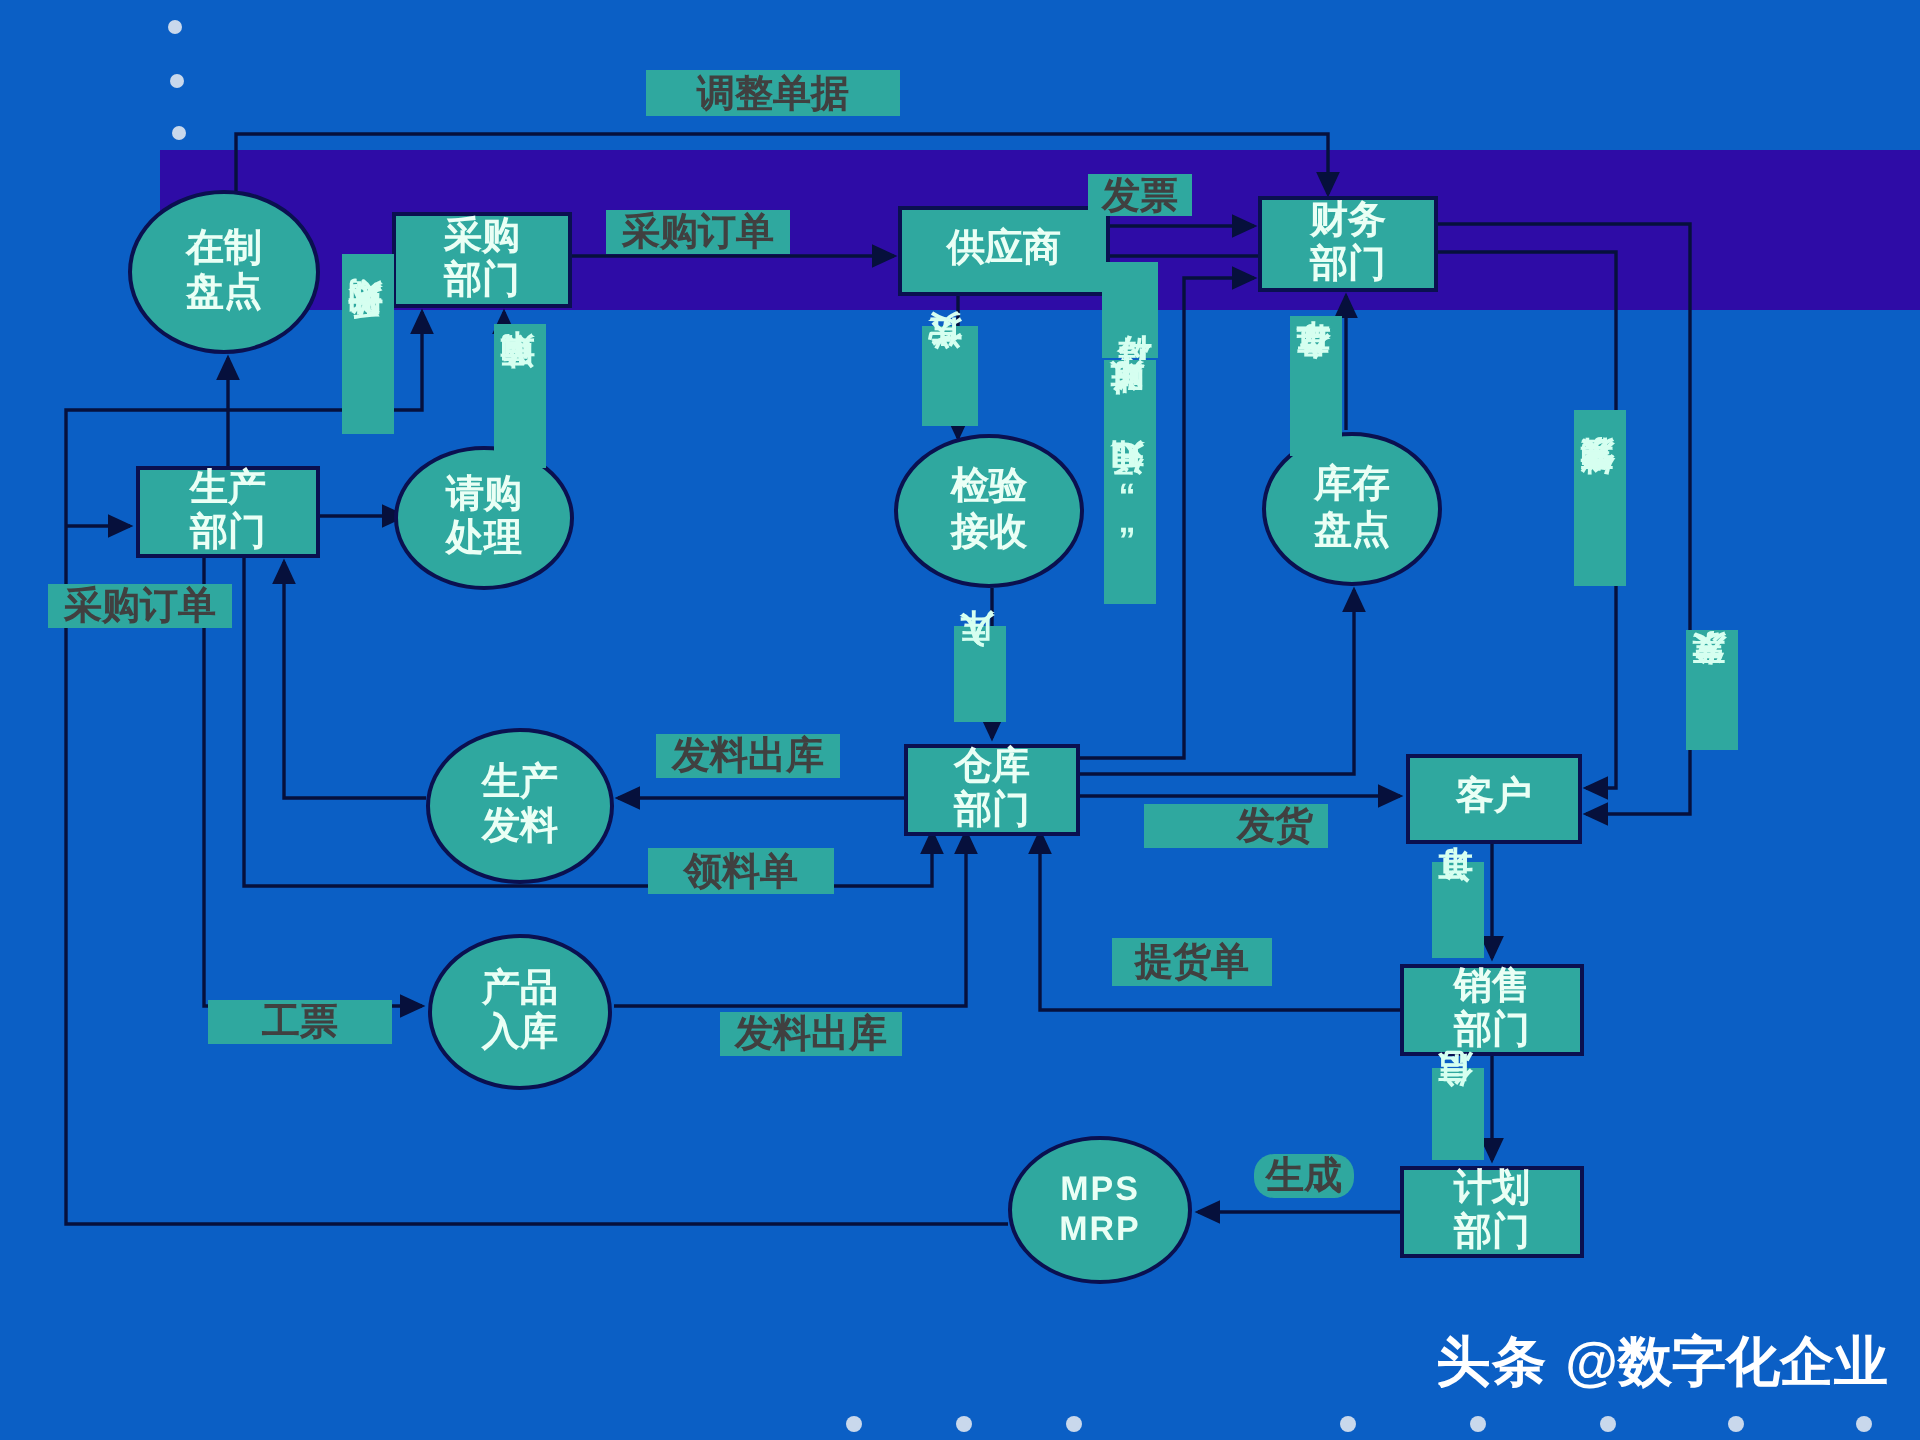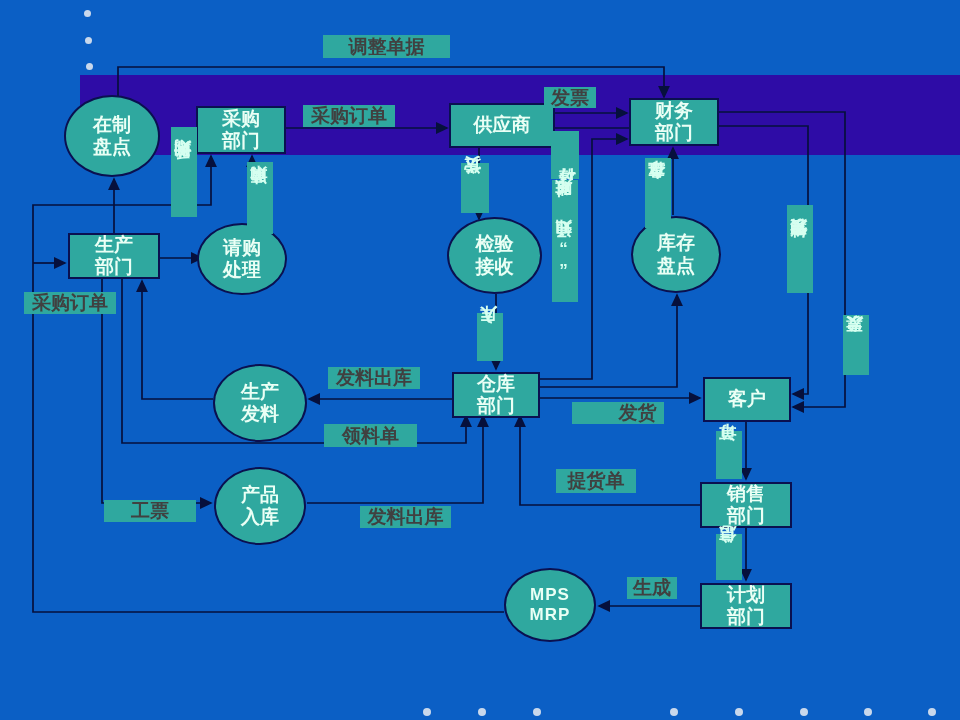--- a/index.html
+++ b/index.html
@@ -110,33 +110,37 @@
       <div class="flow-label h" style="left: 323px; top: 35px; width: 127px; height: 23px;">调整单据</div>
       <div class="flow-label h" style="left: 303px; top: 105px; width: 92px; height: 22px;">采购订单</div>
       <div class="flow-label h" style="left: 544px; top: 87px; width: 52px; height: 21px;">发票</div>
       <div class="flow-label h" style="left: 24px; top: 292px; width: 92px; height: 22px;">采购订单</div>
       <div class="flow-label h" style="left: 328px; top: 367px; width: 92px; height: 22px;">发料出库</div>
       <div class="flow-label h" style="left: 324px; top: 424px; width: 93px; height: 23px;">领料单</div>
       <div class="flow-label h" style="left: 572px; top: 402px; width: 92px; height: 22px; padding-left: 39px;">发货</div>
       <div class="flow-label h" style="left: 556px; top: 469px; width: 80px; height: 24px;">提货单</div>
       <div class="flow-label h" style="left: 104px; top: 500px; width: 92px; height: 22px;">工票</div>
       <div class="flow-label h" style="left: 360px; top: 506px; width: 91px; height: 22px;">发料出库</div>
-      <div class="flow-label h" style="left: 627px; top: 577px; width: 50px; height: 22px;">生成</div>
+      <div class="flow-label h" style="left: 627px; top: 577px; width: 50px; height: 22px; border-radius: 10px;">生成</div>
       <div class="flow-label v" style="left: 551px; top: 131px; width: 28px; height: 48px;">付款</div>
       <div class="flow-label v-flip" style="left: 552px; top: 180px; width: 26px; height: 122px;">“通知”、对账单</div>
       <div class="flow-label v-flip" style="left: 171px; top: 127px; width: 26px; height: 90px;">采购计划</div>
       <div class="flow-label v-flip" style="left: 247px; top: 162px; width: 26px; height: 72px;">请购单</div>
       <div class="flow-label v-flip" style="left: 461px; top: 163px; width: 28px; height: 50px;">送货</div>
       <div class="flow-label v-flip" style="left: 645px; top: 158px; width: 26px; height: 70px;">盘存单</div>
       <div class="flow-label v-flip" style="left: 787px; top: 205px; width: 26px; height: 88px;">销售发票</div>
       <div class="flow-label v-flip" style="left: 843px; top: 315px; width: 26px; height: 60px;">发票</div>
       <div class="flow-label v-flip" style="left: 477px; top: 313px; width: 26px; height: 48px;">入库</div>
       <div class="flow-label v-flip" style="left: 716px; top: 431px; width: 26px; height: 48px;">订单</div>
       <div class="flow-label v-flip" style="left: 716px; top: 534px; width: 26px; height: 46px;">信息</div>
     </div>
+  <div id="watermark">
+    <span class="brand">头条 </span>
+    <span>@数字化企业</span>
+  </div>
 <div class="dot" style="left: 84px; top: 10px; width: 7px; height: 7px;"></div>
     <div class="dot" style="left: 85px; top: 37px; width: 7px; height: 7px;"></div>
     <div class="dot" style="left: 86px; top: 63px; width: 7px; height: 7px;"></div>
     <div class="dot" style="left: 423px; top: 708px;"></div>
     <div class="dot" style="left: 478px; top: 708px;"></div>
     <div class="dot" style="left: 533px; top: 708px;"></div>
     <div class="dot" style="left: 670px; top: 708px;"></div>
     <div class="dot" style="left: 735px; top: 708px;"></div>
     <div class="dot" style="left: 800px; top: 708px;"></div>
     <div class="dot" style="left: 864px; top: 708px;"></div>

